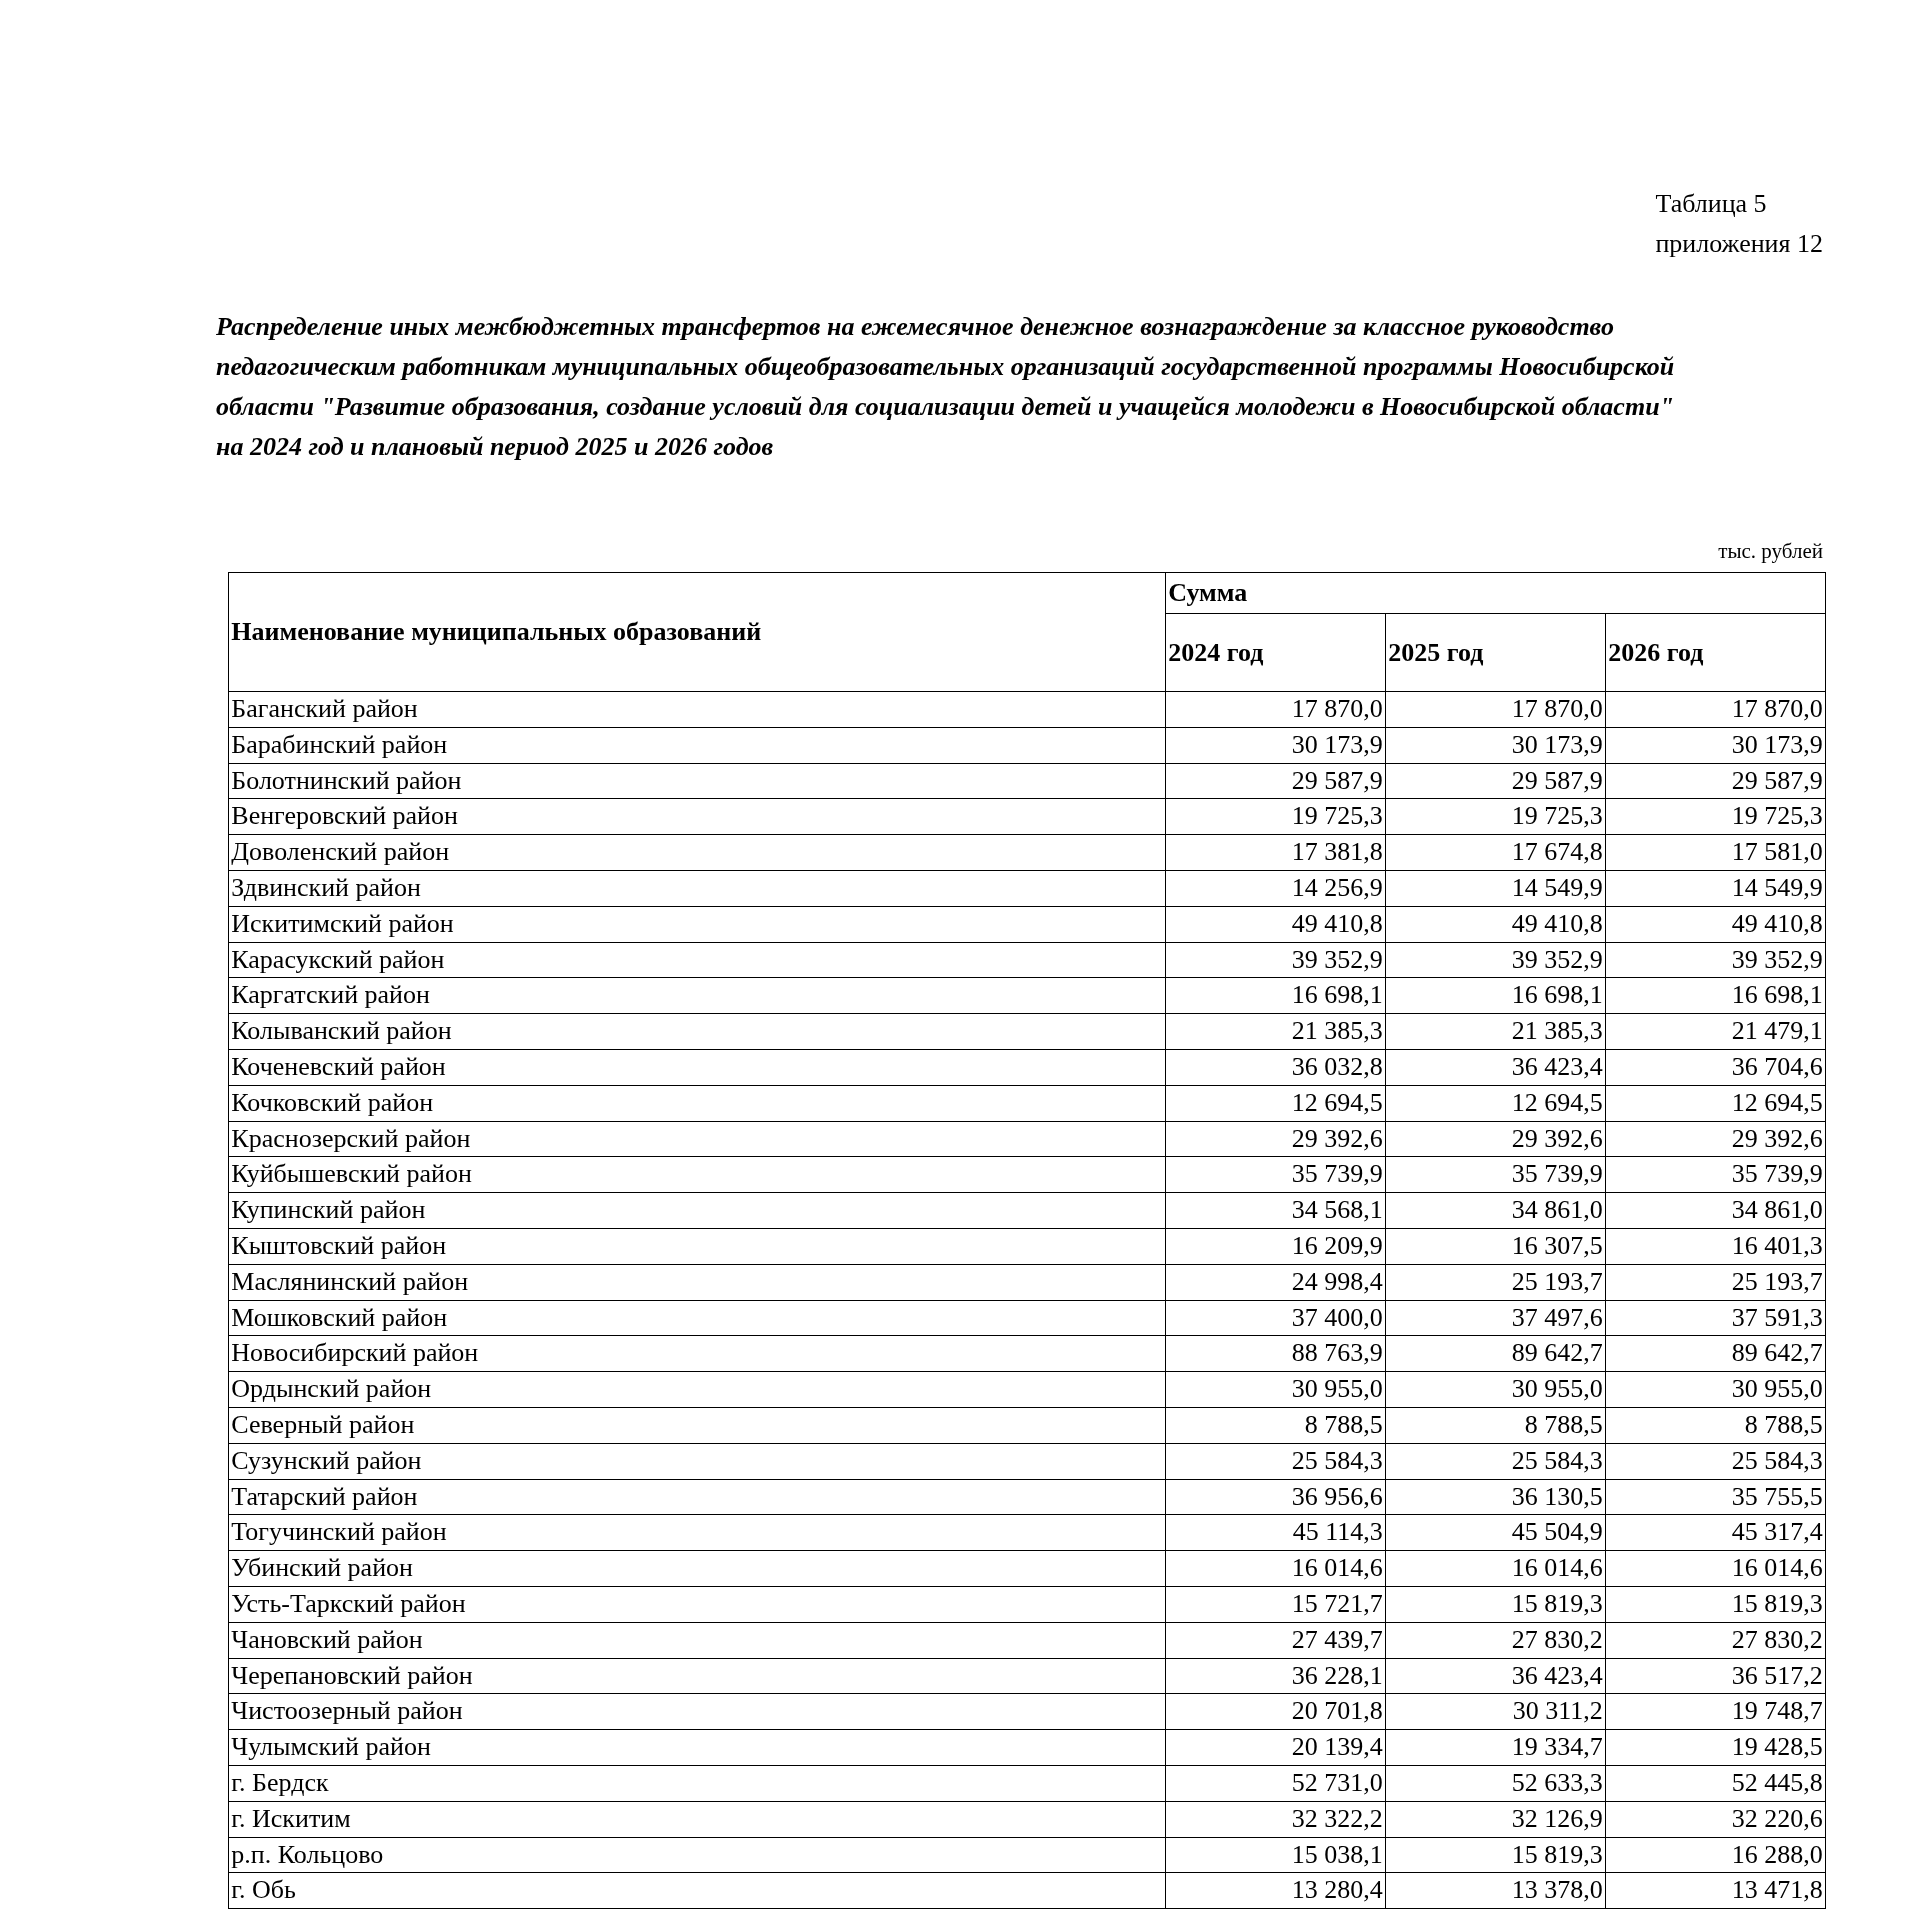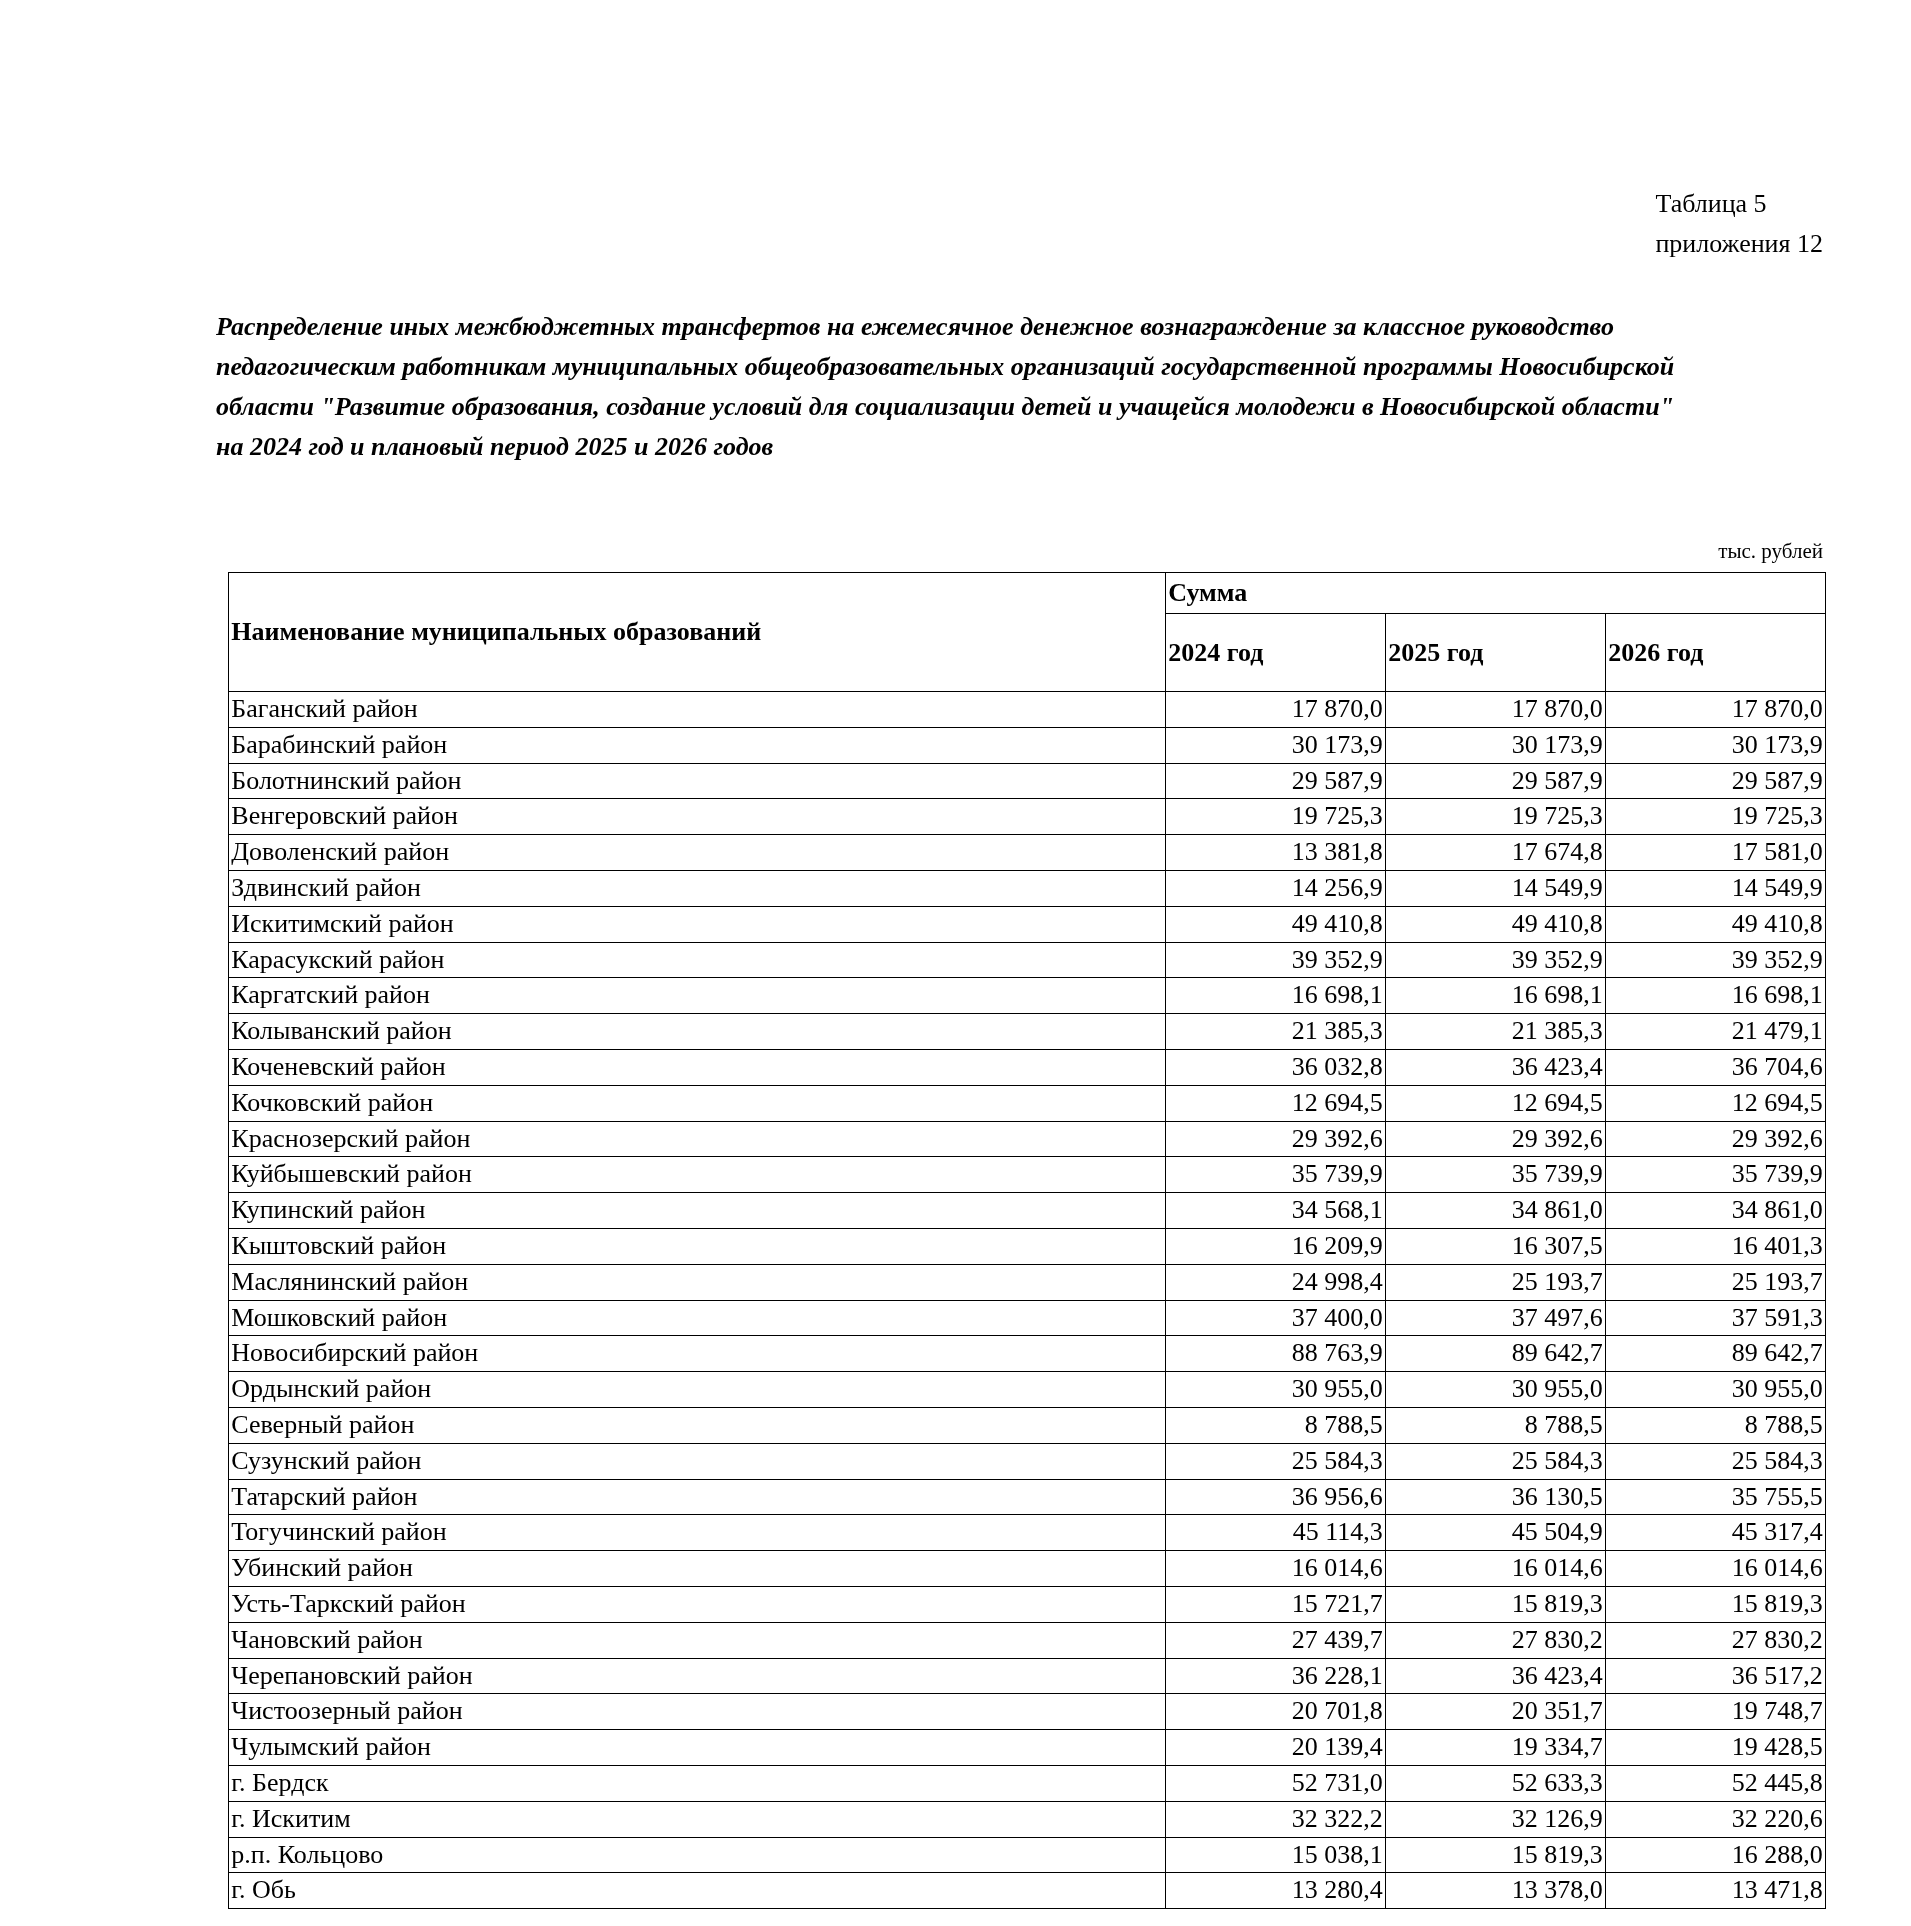--- a/index.html
+++ b/index.html
@@ -85,21 +85,21 @@
         <td class="num">29 587,9</td>
       </tr>
       <tr>
         <td>Венгеровский район</td>
         <td class="num">19 725,3</td>
         <td class="num">19 725,3</td>
         <td class="num">19 725,3</td>
       </tr>
       <tr>
         <td>Доволенский район</td>
-        <td class="num">13 381,8</td>
+        <td class="num">17 381,8</td>
         <td class="num">17 674,8</td>
         <td class="num">17 581,0</td>
       </tr>
       <tr>
         <td>Здвинский район</td>
         <td class="num">14 256,9</td>
         <td class="num">14 549,9</td>
         <td class="num">14 549,9</td>
       </tr>
       <tr>
@@ -230,21 +230,21 @@
       </tr>
       <tr>
         <td>Черепановский район</td>
         <td class="num">36 228,1</td>
         <td class="num">36 423,4</td>
         <td class="num">36 517,2</td>
       </tr>
       <tr>
         <td>Чистоозерный район</td>
         <td class="num">20 701,8</td>
-        <td class="num">20 351,7</td>
+        <td class="num">30 311,2</td>
         <td class="num">19 748,7</td>
       </tr>
       <tr>
         <td>Чулымский район</td>
         <td class="num">20 139,4</td>
         <td class="num">19 334,7</td>
         <td class="num">19 428,5</td>
       </tr>
       <tr>
         <td>г. Бердск</td>

